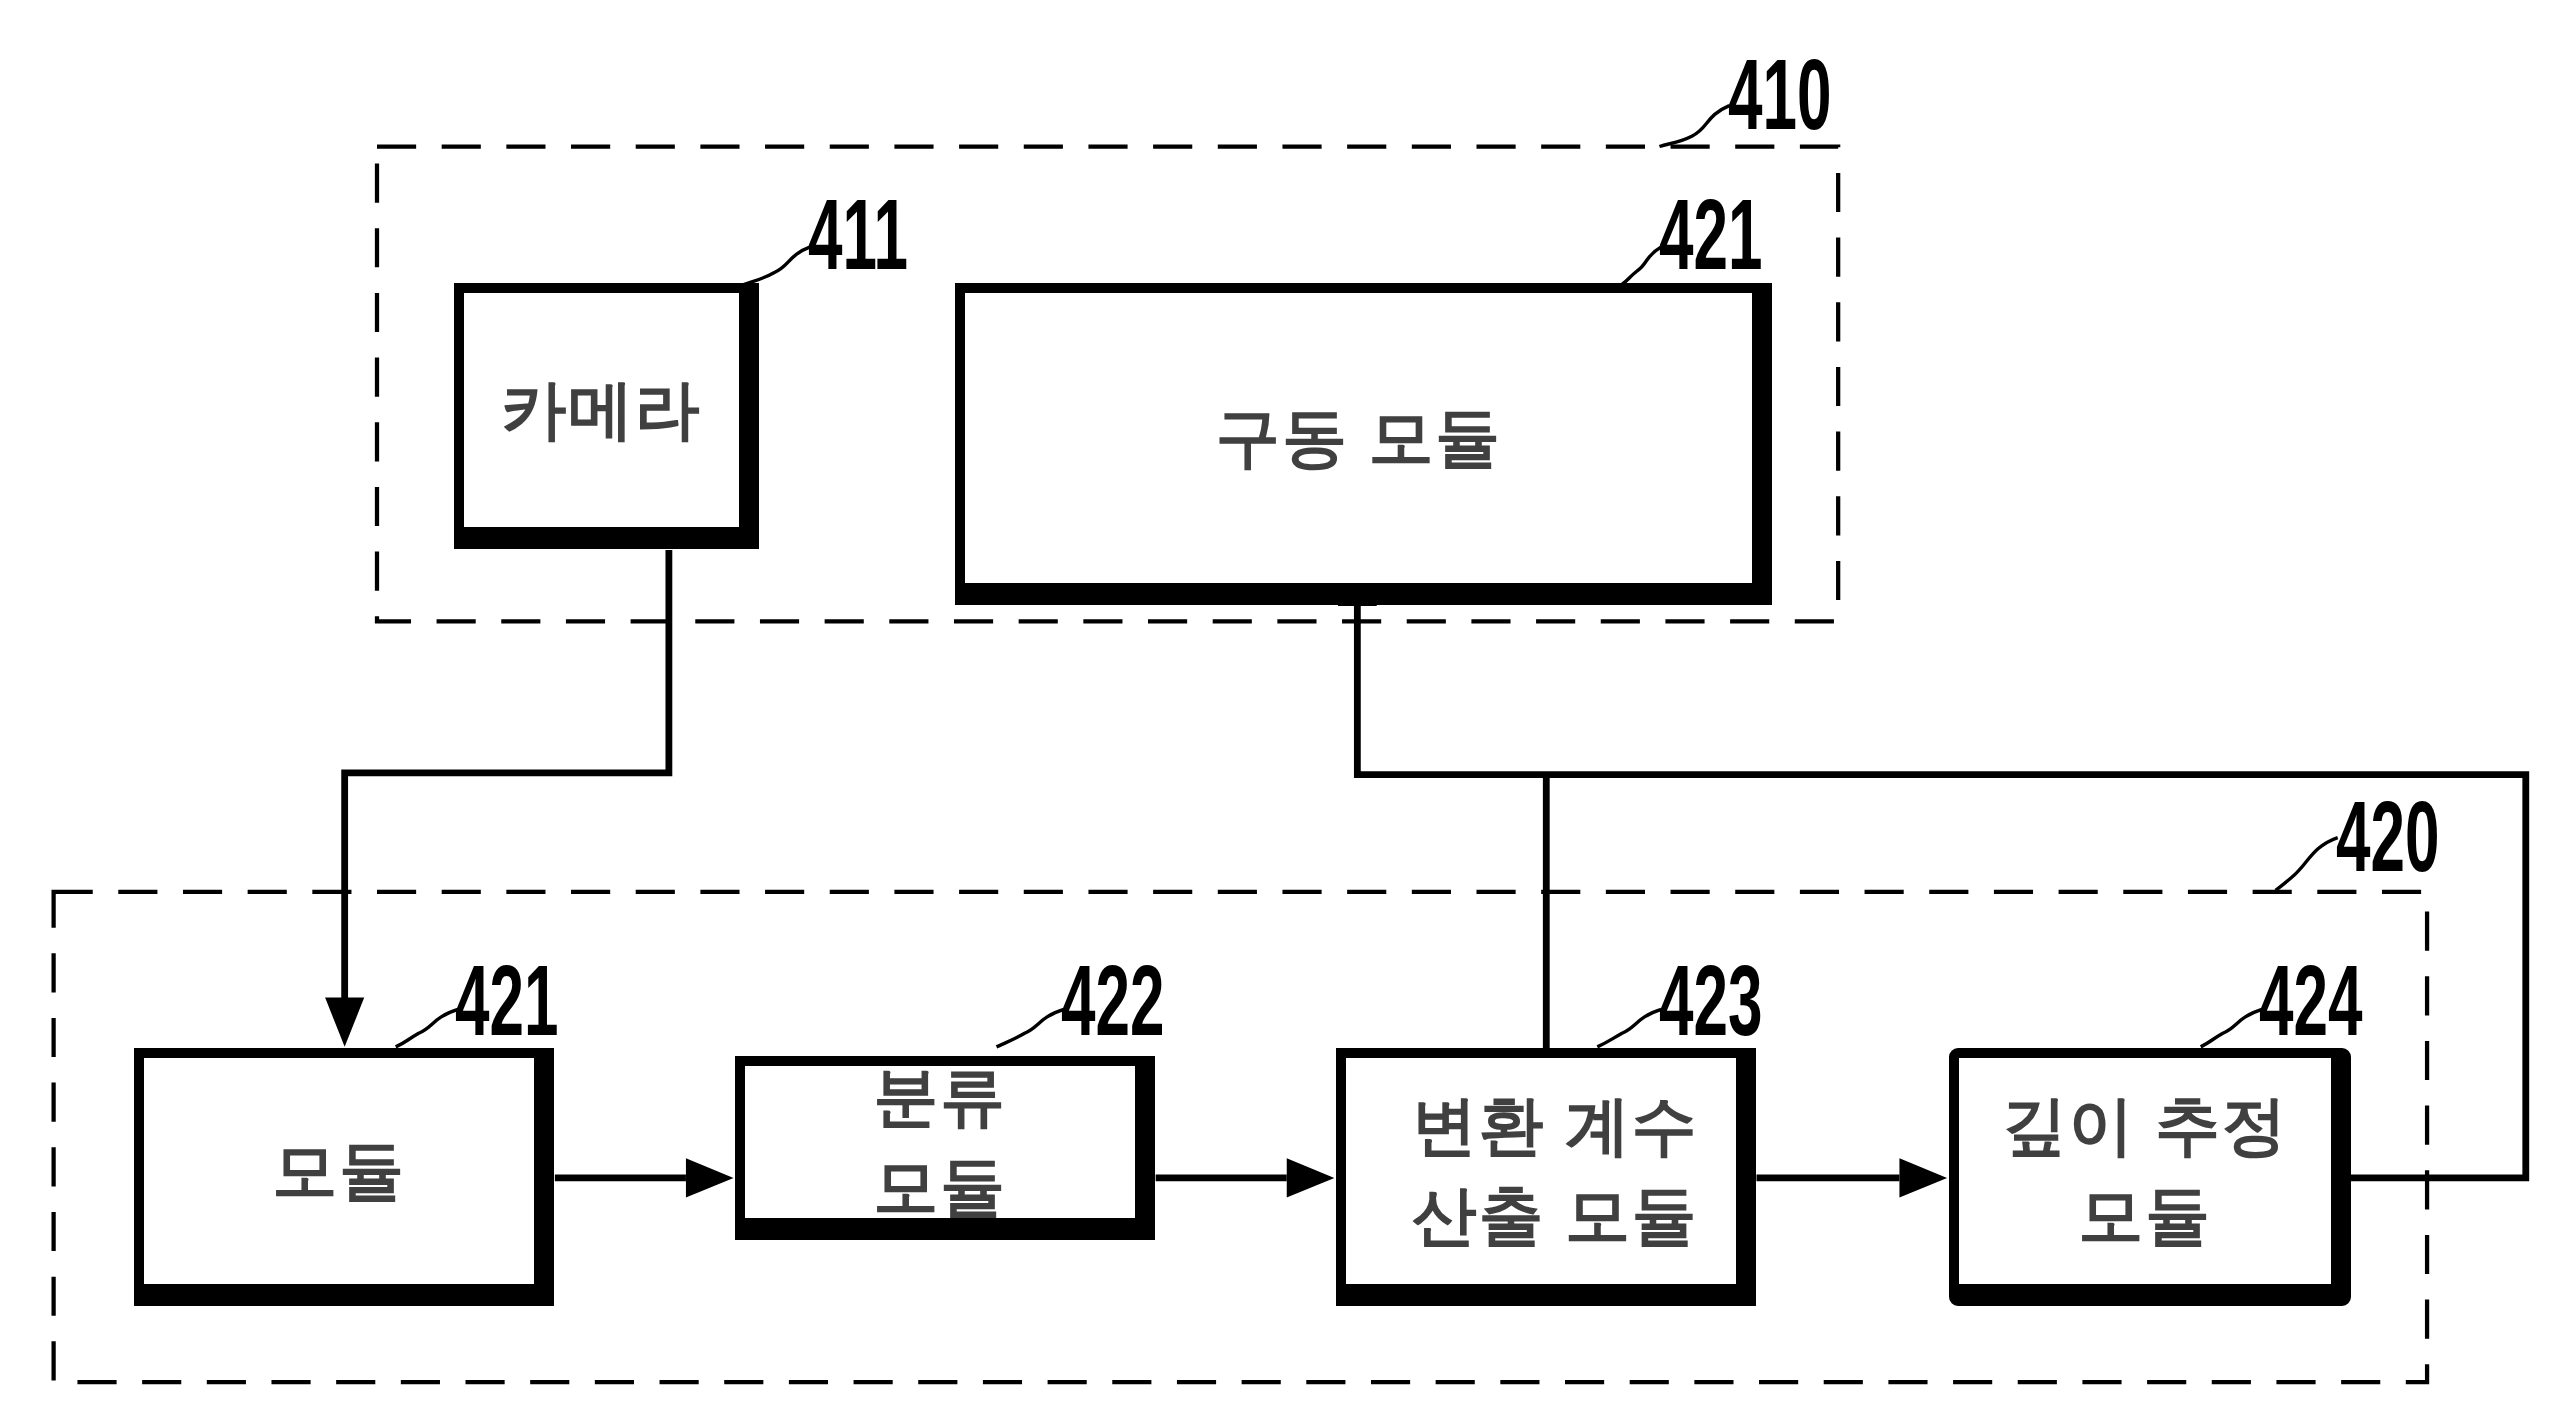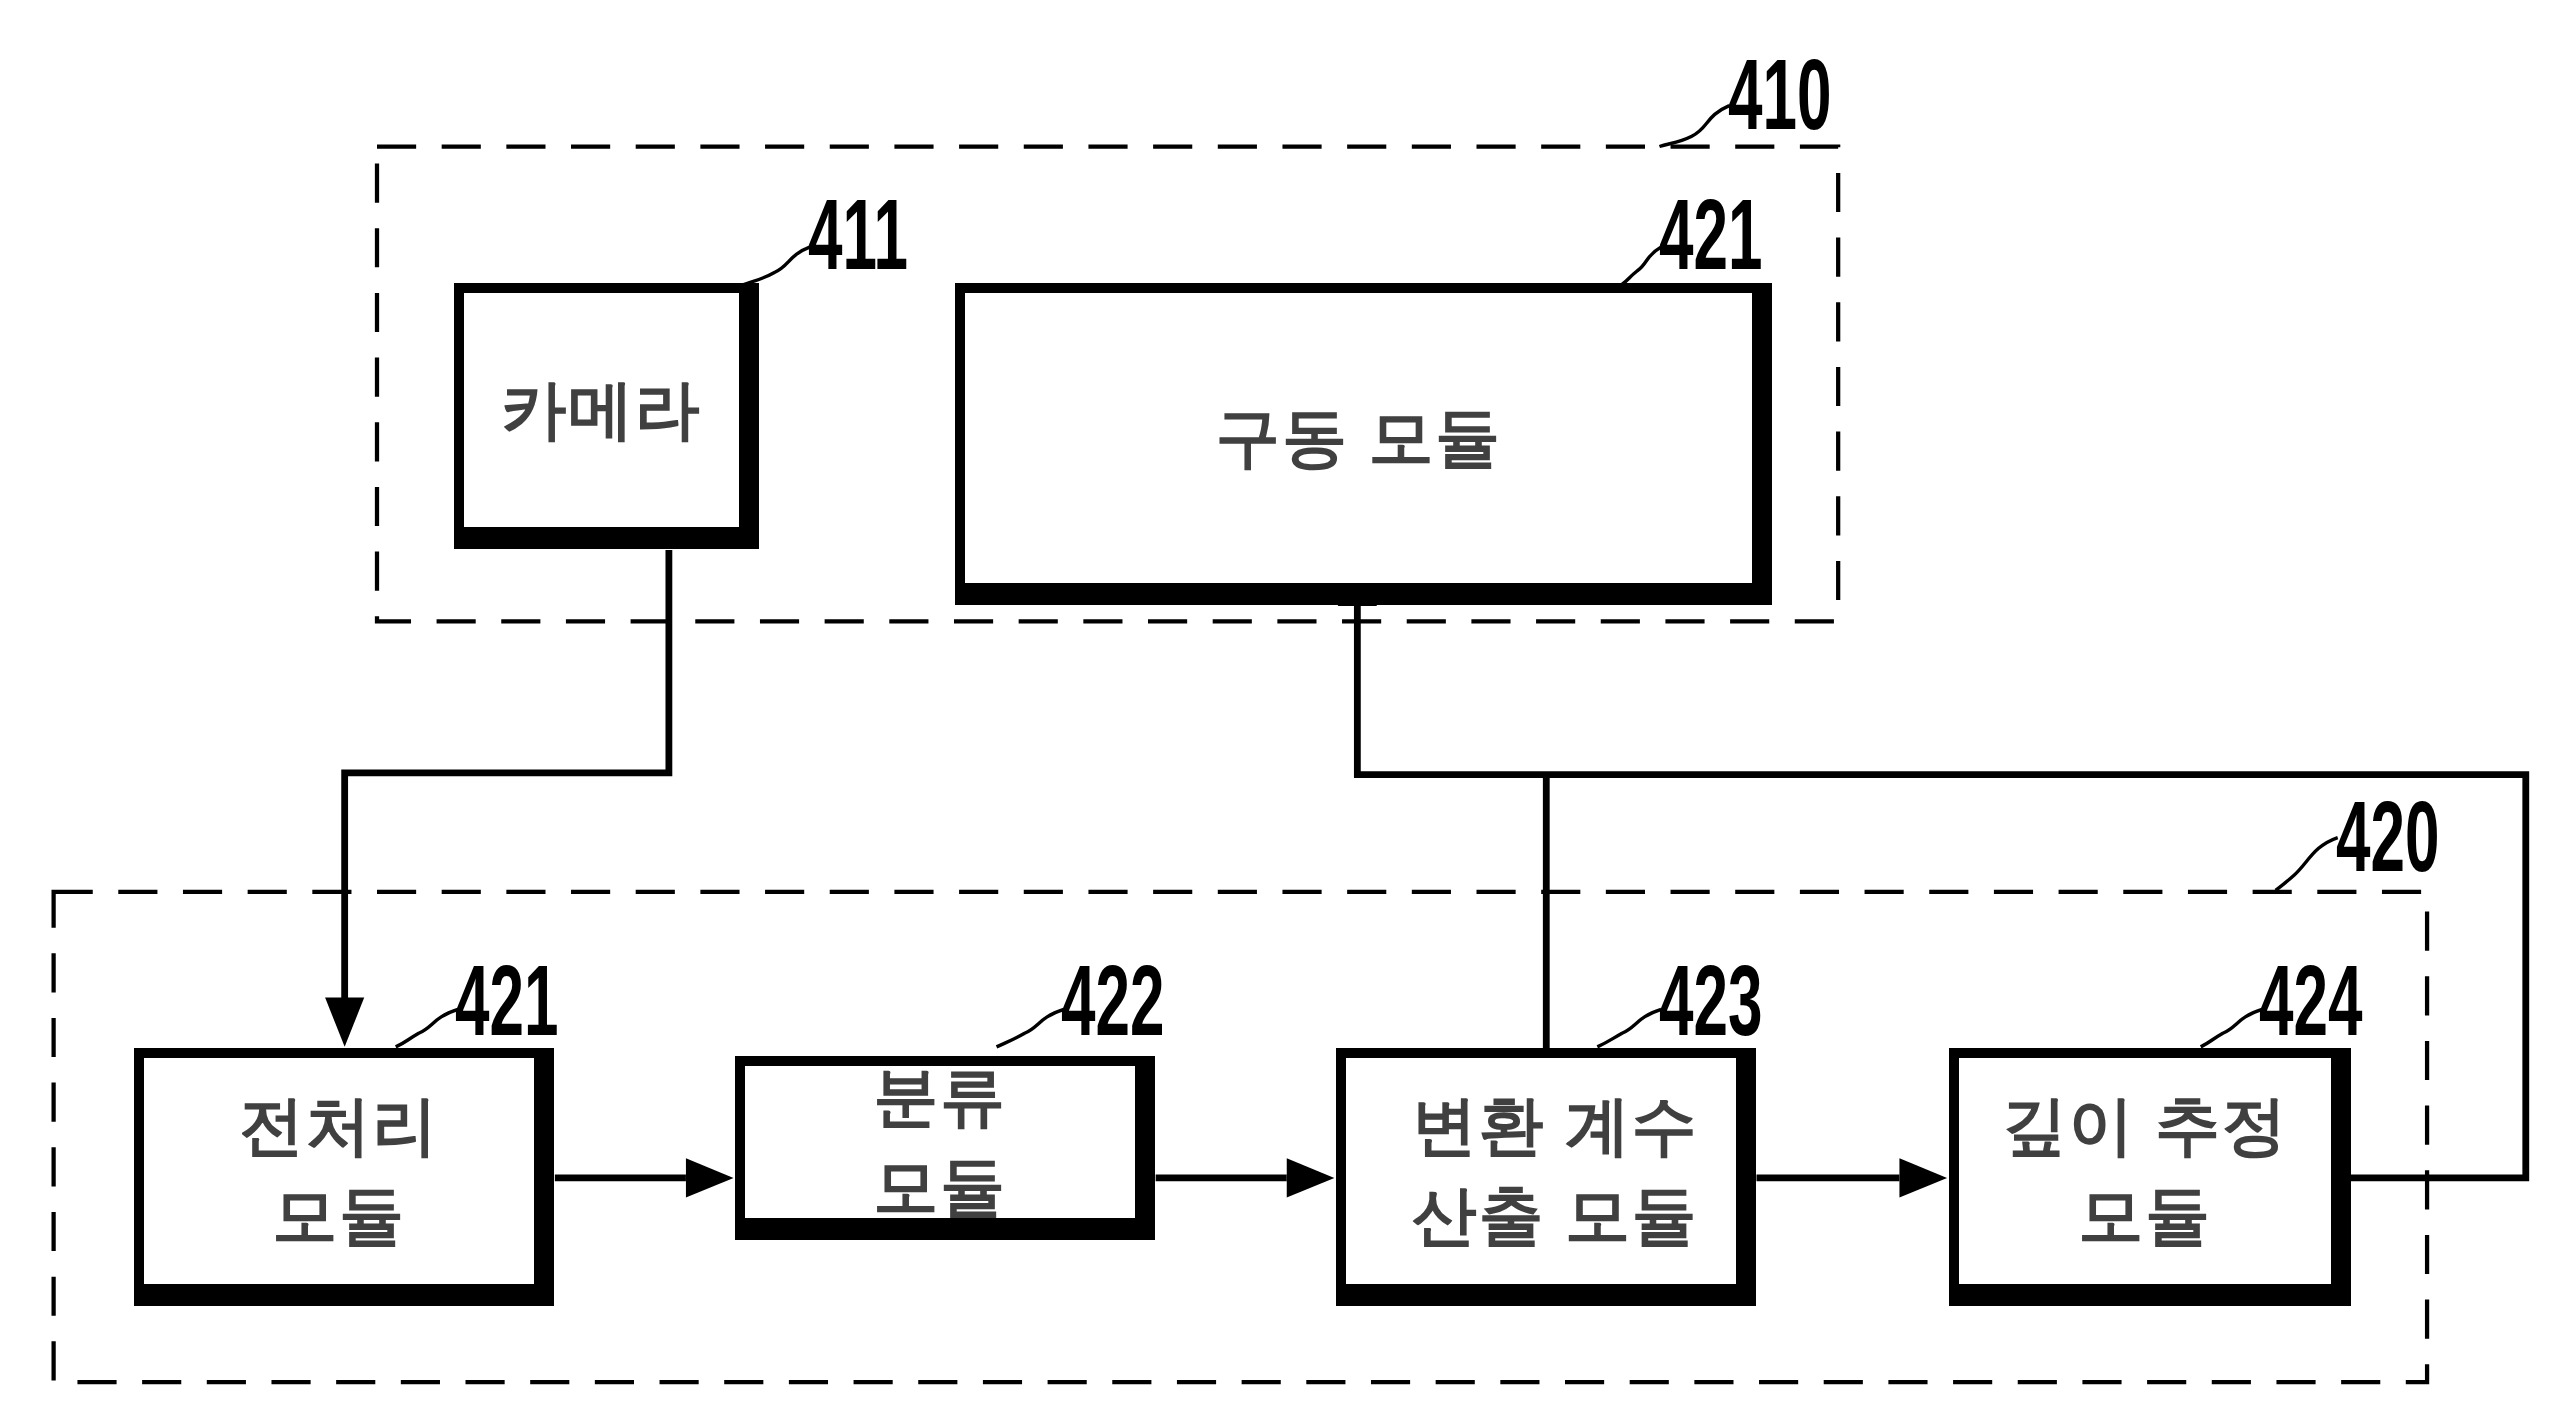--- a/index.html
+++ b/index.html
@@ -38,21 +38,21 @@
     font-size: 65px;
     line-height: 1.38;
     letter-spacing: 1.7px;
     z-index: 2;
   }
   .box-camera  { left: 454px;  top: 283px;  width: 305px; height: 266px; }
   .box-drive   { left: 955px; top: 283px;  width: 817px; height: 322px; }
   .box-m1      { left: 134px;  top: 1048px; width: 420px; height: 258px; }
   .box-m2      { left: 735px;  top: 1056px; width: 420px; height: 184px; }
   .box-m3      { left: 1336px; top: 1048px; width: 420px; height: 258px; padding-left: 28px; }
-  .box-m4      { left: 1949px; top: 1048px; width: 402px; height: 258px; }
+  .box-m4      { left: 1949px; top: 1048px; width: 402px; height: 258px; border-radius: 9px; }
   .ref-label {
     position: absolute;
     color: #000000;
     font-size: 100px;
     font-weight: bold;
     line-height: 1.2;
     white-space: nowrap;
     transform: scaleX(0.62);
     transform-origin: left top;
     z-index: 3;
@@ -113,21 +113,20 @@
 
   <div class="module-box box-camera">
     <span>카메라</span>
   </div>
 
   <div class="module-box box-drive">
     <span>구동 모듈</span>
   </div>
 
   <div class="module-box box-m1">
-    <span>전처리</span>
     <span>모듈</span>
   </div>
 
   <div class="module-box box-m2">
     <span>분류</span>
     <span>모듈</span>
   </div>
 
   <div class="module-box box-m3">
     <span>변환 계수</span>

